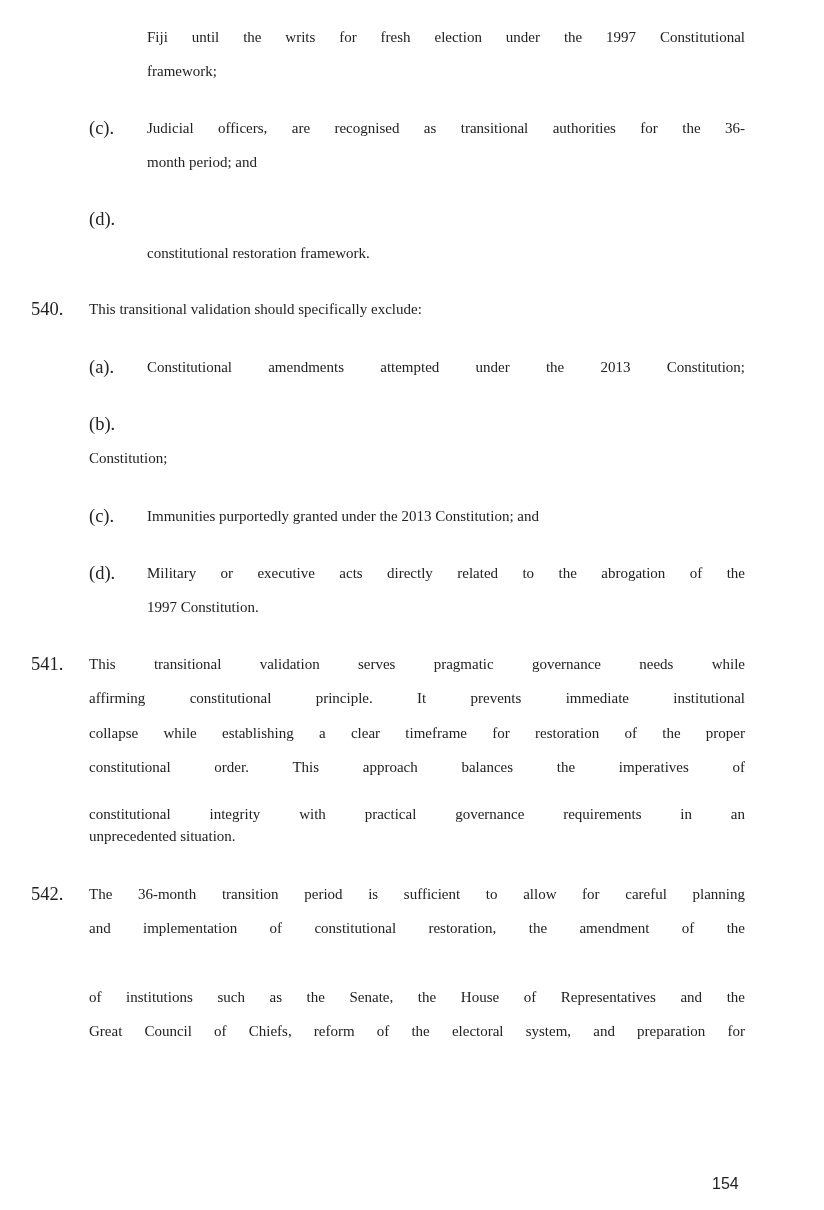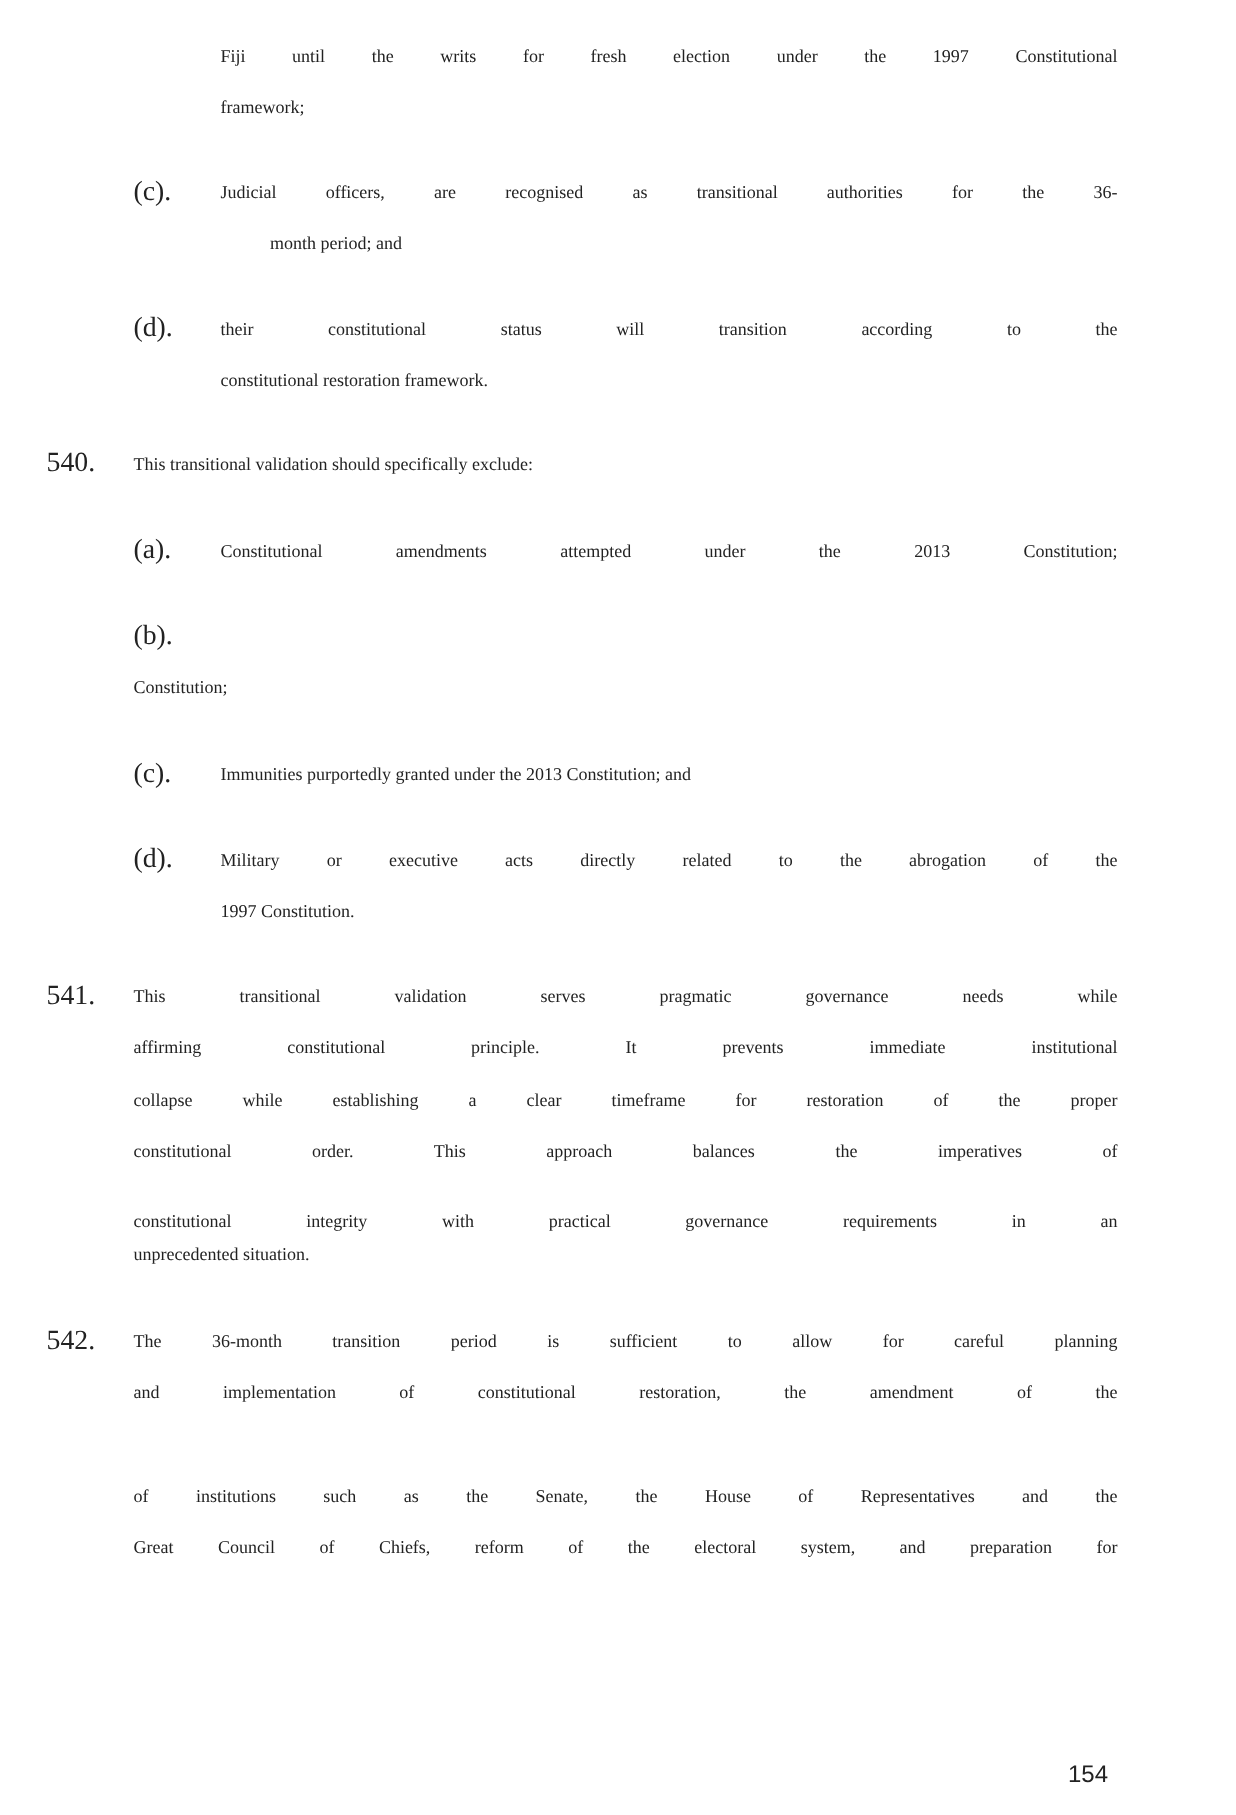--- a/index.html
+++ b/index.html
@@ -5,43 +5,42 @@
     html, body { margin: 0; padding: 0; background: #ffffff; }
     body {
       width: 824px; height: 1210px; position: relative; overflow: hidden;
       font-family: "DejaVu Serif", "Liberation Serif", serif;
       color: #1a1a1a;
     }
     .page { position: absolute; left: 0; top: 0; width: 824px; height: 1210px; }
     .line {
       position: absolute; white-space: nowrap;
       font-family: "Liberation Serif", "DejaVu Serif", serif;
-      font-size: 12px; line-height: 22px; color: #222;
+      font-size: 15px; line-height: 22px; color: #222;
     }
     .just { text-align: justify; text-align-last: justify; }
     .num { position: absolute; font-family: "Liberation Serif", serif; font-size: 18.5px; line-height: 22px; color: #222; }
     .page-number {
       position: absolute; left: 712px; top: 1175px;
       font-family: "Liberation Sans", sans-serif; font-size: 16px; color: #222;
     }
   </style>
 </head>
 <body>
 
 <div class="page">
 
   <div class="line just" style="left:147px;top:26px;width:598px;">Fiji until the writs for fresh election under the 1997 Constitutional</div>
   <div class="line" style="left:147px;top:60px;">framework;</div>
 
   <div class="num" style="left:89px;top:117px;">(c).</div>
   <div class="line just" style="left:147px;top:117px;width:598px;">Judicial officers, are recognised as transitional authorities for the 36-</div>
-  <div class="line" style="left:147px;top:151px;margin-left:33px;">month period; and</div>
+  <div class="line" style="left:147px;top:151px;">month period; and</div>
 
   <div class="num" style="left:89px;top:208px;">(d).</div>
-  <div class="line just" style="left:147px;top:208px;width:598px;">their constitutional status will transition according to the</div>
   <div class="line" style="left:147px;top:242px;">constitutional restoration framework.</div>
 
   <div class="num" style="left:31px;top:298px;">540.</div>
   <div class="line" style="left:89px;top:298px;">This transitional validation should specifically exclude:</div>
 
   <div class="num" style="left:89px;top:356px;">(a).</div>
   <div class="line just" style="left:147px;top:356px;width:598px;">Constitutional amendments attempted under the 2013 Constitution;</div>
 
   <div class="num" style="left:89px;top:413px;">(b).</div>
   <div class="line" style="left:89px;top:447px;">Constitution;</div>

